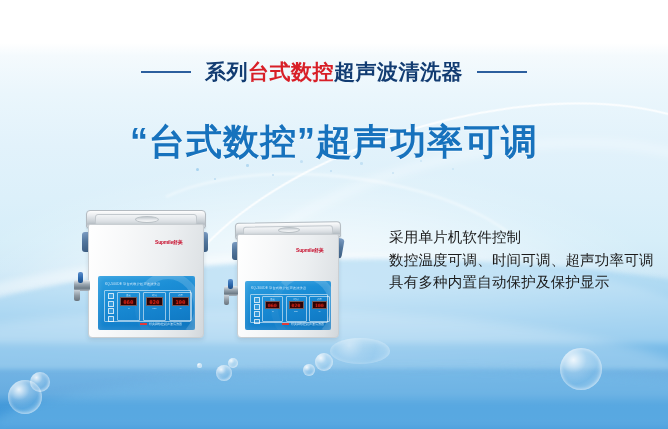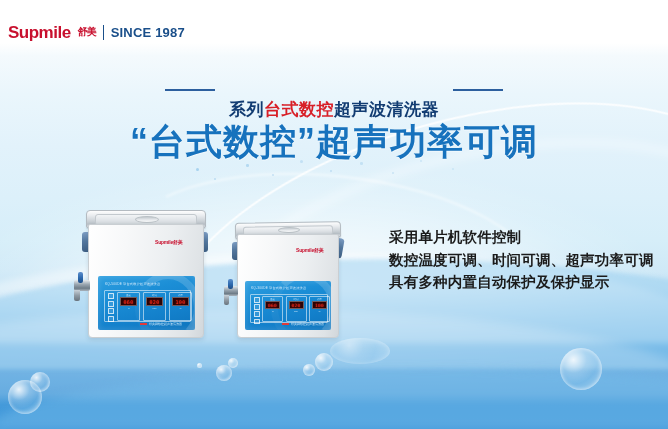--- a/index.html
+++ b/index.html
@@ -134,44 +134,43 @@
     letter-spacing: 0.2px; line-height: 1;
   }
 
   
   .subtitle-row {
     position: absolute; left: 0; top: 58px; width: 668px;
     display: flex; align-items: center; justify-content: center; gap: 14px;
   }
   .sub-line { width: 50px; height: 2px; background: #2c5f9e; }
   .subtitle {
-    font-size: 17px; font-weight: bold; letter-spacing: 0.5px;
+    font-size: 21px; font-weight: bold; letter-spacing: 0.5px;
     white-space: nowrap;
-    margin-top: 40px;
   }
   .sub-blue { color: #123c72; }
   .sub-red  { color: #d81f27; }
 
   
   .main-title {
     position: absolute; left: 0; top: 118px; width: 668px;
     text-align: center;
     font-size: 36px; font-weight: bold;
     color: #1772bd;
     letter-spacing: 1px;
     white-space: nowrap;
     text-shadow: 0 1px 1px rgba(255,255,255,0.6);
   }
 
   
   .features {
     position: absolute; left: 389px; top: 226px; width: 280px;
   }
   .feature-item {
-    font-size: 14.5px; font-weight: bold;
+    font-size: 14.5px; font-weight: normal;
     color: #1b1b1b;
     line-height: 22.5px;
     white-space: nowrap;
     letter-spacing: 0.2px;
   }
 
   
   .machine { position: absolute; }
 
   .m-lid {
@@ -314,26 +313,20 @@
   <div class="bubble" style="left:8px;top:380px;width:34px;height:34px;"></div>
   <div class="bubble" style="left:30px;top:372px;width:20px;height:20px;"></div>
   <div class="bubble" style="left:216px;top:365px;width:16px;height:16px;"></div>
   <div class="bubble" style="left:228px;top:358px;width:10px;height:10px;"></div>
   <div class="bubble" style="left:197px;top:363px;width:5px;height:5px;"></div>
   <div class="bubble" style="left:303px;top:364px;width:12px;height:12px;"></div>
   <div class="bubble" style="left:315px;top:353px;width:18px;height:18px;"></div>
   <div class="bubble" style="left:560px;top:348px;width:42px;height:42px;"></div>
   <div class="bubble" style="left:330px;top:338px;width:60px;height:26px;opacity:.5;"></div>
 
-  <div class="logo-wrap">
-    <span class="logo-mark">Supmile</span>
-    <span class="logo-cn">舒美</span>
-    <span class="logo-divider"></span>
-    <span class="logo-since">SINCE 1987</span>
-  </div>
 
   <div class="subtitle-row">
     <span class="sub-line"></span>
     <span class="subtitle"><span class="sub-blue">系列</span><span class="sub-red">台式数控</span><span class="sub-blue">超声波清洗器</span></span>
     <span class="sub-line"></span>
   </div>
 
   <div class="main-title">“台式数控”超声功率可调</div>
 
   <div class="machine" style="left:82px;top:210px;width:126px;height:130px;">

